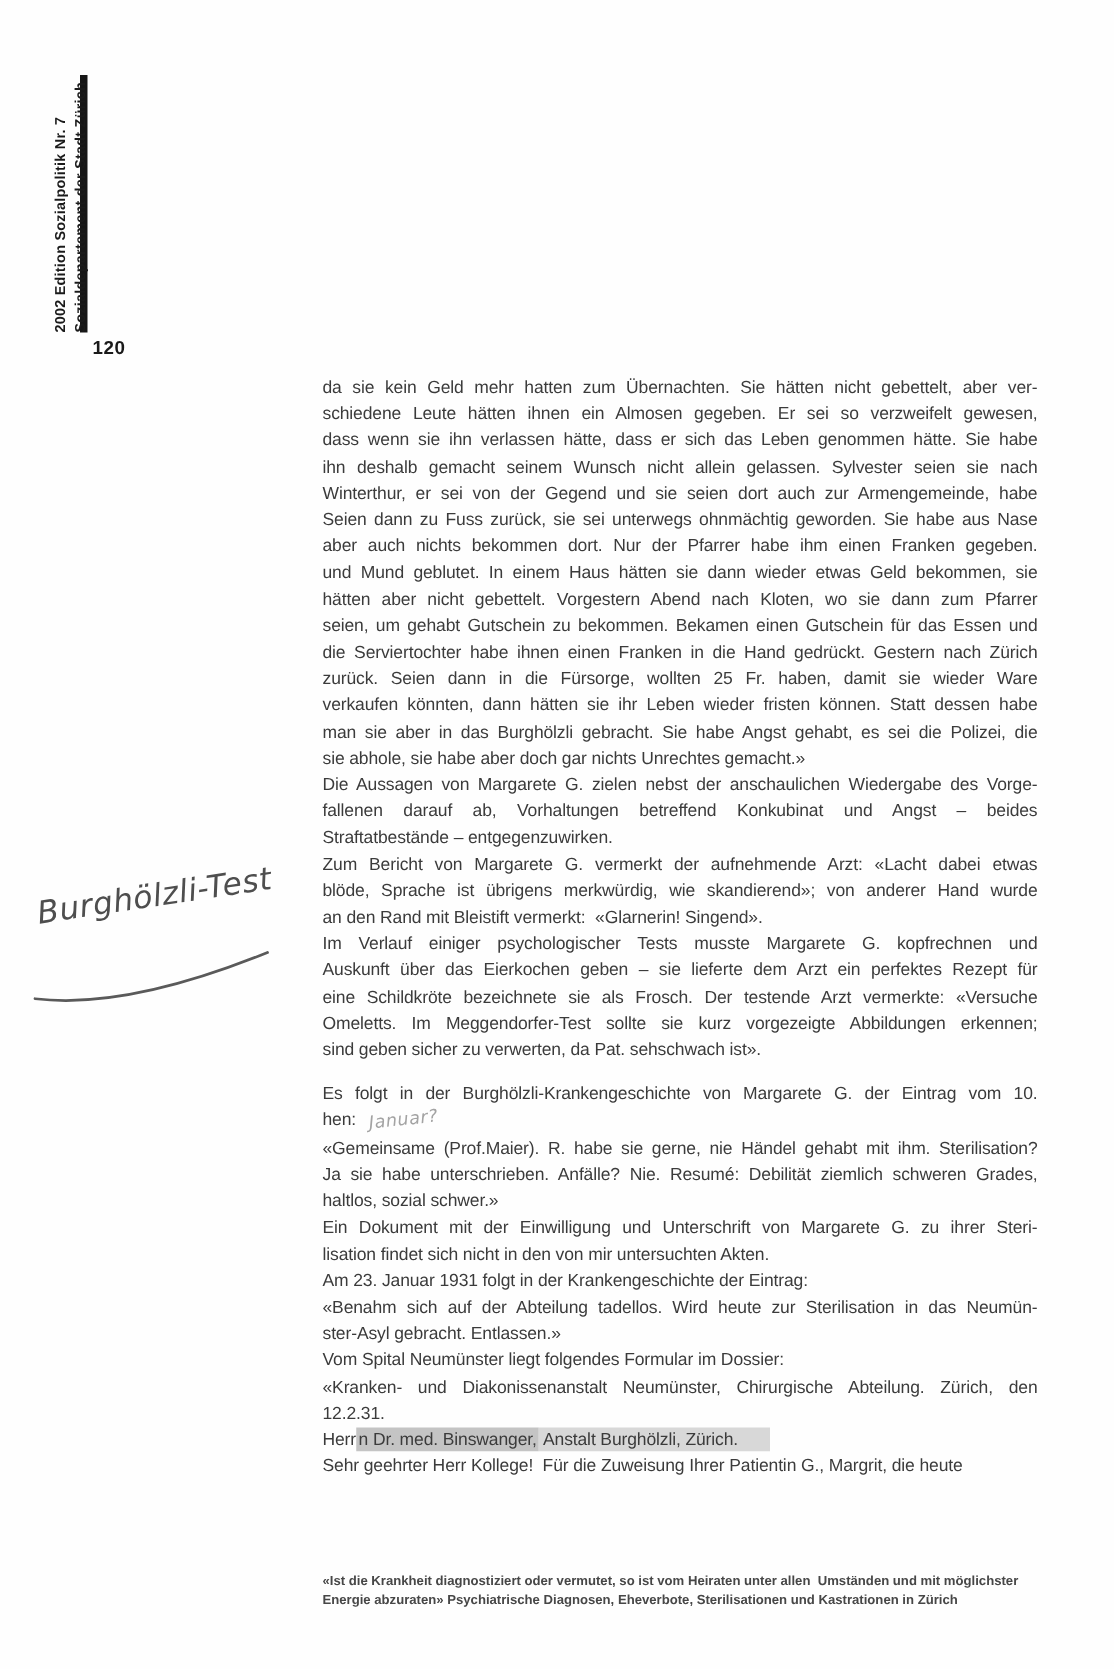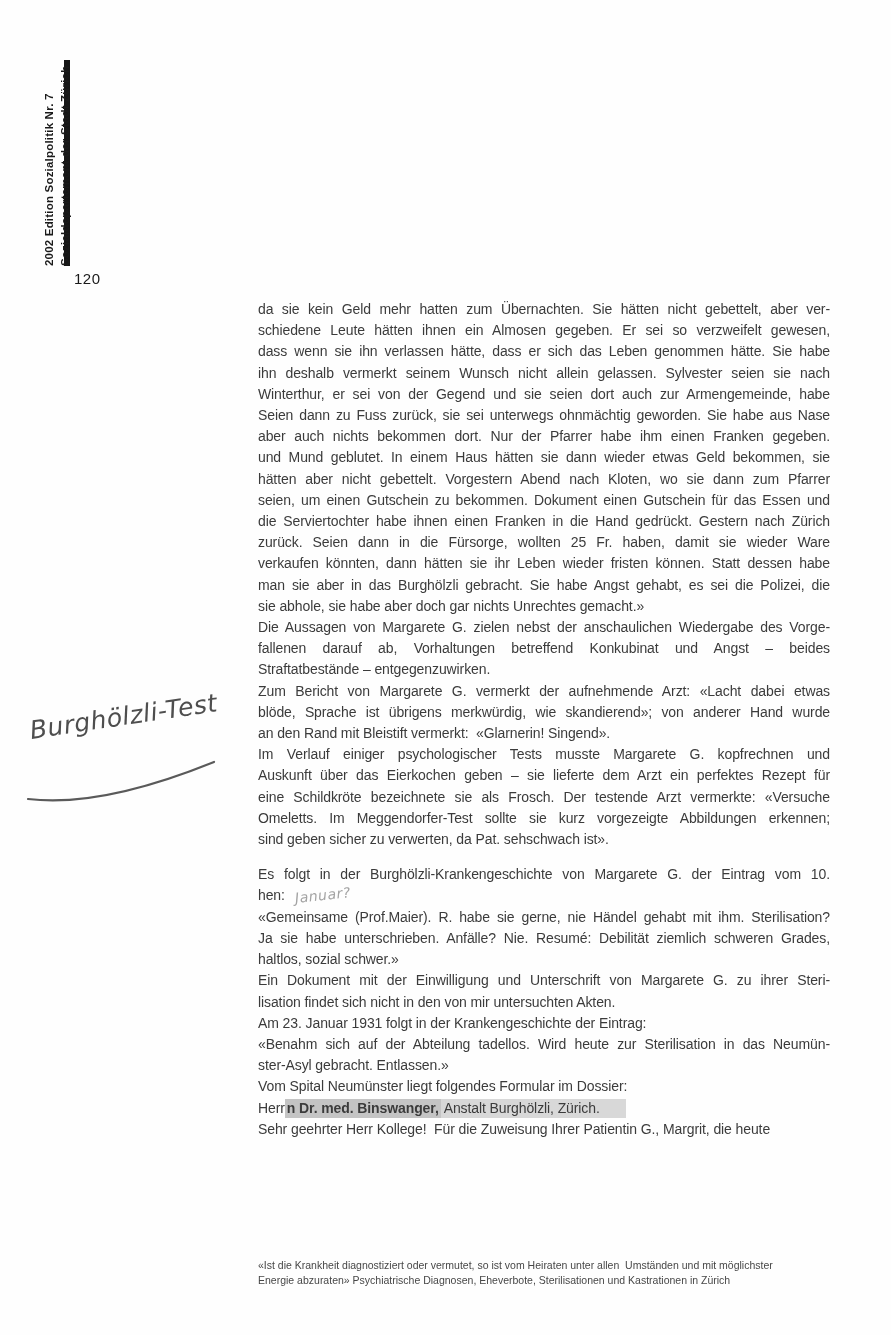--- a/index.html
+++ b/index.html
@@ -9,48 +9,48 @@
   }
   .page{position:absolute;inset:0;background:#fefefe;}
   
   .sidebar-bar{position:absolute;left:64px;top:60px;width:6px;height:206px;background:var(--bar-color,#161616);}
   .sidebar-text{
     position:absolute;left:77px;top:230px;width:206px;height:36px;
     transform-origin:0 100%;transform:rotate(-90deg);
     font-weight:bold;font-size:11.5px;line-height:16px;color:#1a1a1a;letter-spacing:0.2px;
     white-space:nowrap;
   }
-  .page-number{position:absolute;left:74px;top:270px;font-weight:normal;font-size:15px;color:#1a1a1a;letter-spacing:0.5px;}
+  .page-number{position:absolute;left:74px;top:270px;font-weight:bold;font-size:15px;color:#1a1a1a;letter-spacing:0.5px;}
   
   .body-text{
     position:absolute;left:258px;top:299px;width:572px;
     font-size:14px;line-height:21.2px;color:var(--text-color,#3b3b3b);letter-spacing:-0.1px;
   }
   .para{margin:0;}
   .para.gap{margin-top:14px;}
   .line{text-align:justify;text-align-last:justify;white-space:pre-wrap;}
   .line.last{text-align-last:left;}
-  .hl-dark{background:var(--hl-dark,#c4c4c4);padding:1px 2px 2px 2px;font-weight:bold;}
+  .hl-dark{background:var(--hl-dark,#c4c4c4);padding:1px 2px 2px 2px;}
   .hl-light{background:var(--hl-light,#d8d8d8);padding:1px 26px 2px 0;}
   
   .margin-note{position:absolute;left:22px;top:700px;width:225px;height:112px;}
   .margin-note-text{
     position:absolute;left:8px;top:16px;transform:rotate(-8.5deg);transform-origin:0 50%;
     font-family:"DejaVu Sans", sans-serif;font-style:italic;font-size:25px;
     color:var(--ink-color,#4e4e4e);letter-spacing:0.5px;white-space:nowrap;
   }
   .margin-note-underline{position:absolute;left:0;top:0;}
   .inline-note{
     display:inline-block;margin-left:10px;transform:rotate(-6deg);
     font-family:"DejaVu Sans", sans-serif;font-style:italic;font-size:14px;
     color:var(--pencil-color,#a3a3a3);letter-spacing:0.5px;
   }
   
   .footnote{position:absolute;left:258px;top:1258px;width:582px;font-size:10.5px;line-height:14.5px;color:#474747;}
-  .footnote .fn-line{white-space:pre-wrap;}
+  .footnote .fn-line{white-space:pre-wrap;font-weight:bold;}
 </style>
 </head>
 <body>
 
 <div class="page">
 
   <div class="sidebar-bar"></div>
 
   <div class="sidebar-text">
     <div>2002 Edition Sozialpolitik Nr. 7</div>
@@ -64,27 +64,27 @@
     <svg class="margin-note-underline" width="225" height="112" viewBox="0 0 225 112">
       <path d="M6,99 C55,105 118,92 192,62" stroke="#5a5a5a" stroke-width="2.2" fill="none" stroke-linecap="round"></path>
     </svg>
   </div>
 
   <div class="body-text">
       <div class="para">
         <div class="line">da sie kein Geld mehr hatten zum Übernachten. Sie hätten nicht gebettelt, aber ver-</div>
         <div class="line">schiedene Leute hätten ihnen ein Almosen gegeben. Er sei so verzweifelt gewesen,</div>
         <div class="line">dass wenn sie ihn verlassen hätte, dass er sich das Leben genommen hätte. Sie habe</div>
-        <div class="line">ihn deshalb vermerkt seinem Wunsch nicht allein gelassen. Sylvester seien sie nach</div>
+        <div class="line">ihn deshalb gemacht seinem Wunsch nicht allein gelassen. Sylvester seien sie nach</div>
         <div class="line">Winterthur, er sei von der Gegend und sie seien dort auch zur Armengemeinde, habe</div>
         <div class="line">Seien dann zu Fuss zurück, sie sei unterwegs ohnmächtig geworden. Sie habe aus Nase</div>
         <div class="line">aber auch nichts bekommen dort. Nur der Pfarrer habe ihm einen Franken gegeben.</div>
         <div class="line">und Mund geblutet. In einem Haus hätten sie dann wieder etwas Geld bekommen, sie</div>
         <div class="line">hätten aber nicht gebettelt. Vorgestern Abend nach Kloten, wo sie dann zum Pfarrer</div>
-        <div class="line">seien, um einen Gutschein zu bekommen. Dokument einen Gutschein für das Essen und</div>
+        <div class="line">seien, um gehabt Gutschein zu bekommen. Bekamen einen Gutschein für das Essen und</div>
         <div class="line">die Serviertochter habe ihnen einen Franken in die Hand gedrückt. Gestern nach Zürich</div>
         <div class="line">zurück. Seien dann in die Fürsorge, wollten 25 Fr. haben, damit sie wieder Ware</div>
         <div class="line">verkaufen könnten, dann hätten sie ihr Leben wieder fristen können. Statt dessen habe</div>
         <div class="line">man sie aber in das Burghölzli gebracht. Sie habe Angst gehabt, es sei die Polizei, die</div>
         <div class="line last">sie abhole, sie habe aber doch gar nichts Unrechtes gemacht.»</div>
       </div>
       <div class="para">
         <div class="line">Die Aussagen von Margarete G. zielen nebst der anschaulichen Wiedergabe des Vorge-</div>
         <div class="line">fallenen darauf ab, Vorhaltungen betreffend Konkubinat und Angst – beides</div>
         <div class="line last">Straftatbestände – entgegenzuwirken.</div>
@@ -118,20 +118,24 @@
         <div class="line last">Am 23. Januar 1931 folgt in der Krankengeschichte der Eintrag:</div>
       </div>
       <div class="para">
         <div class="line">«Benahm sich auf der Abteilung tadellos. Wird heute zur Sterilisation in das Neumün-</div>
         <div class="line last">ster-Asyl gebracht. Entlassen.»</div>
       </div>
       <div class="para">
         <div class="line last">Vom Spital Neumünster liegt folgendes Formular im Dossier:</div>
       </div>
       <div class="para">
+        <div class="line">«Kranken- und Diakonissenanstalt Neumünster, Chirurgische Abteilung. Zürich, den</div>
+        <div class="line last">12.2.31.</div>
+      </div>
+      <div class="para">
         <div class="line last"><span>Herr</span><span class="hl-dark">n Dr. med. Binswanger,</span><span class="hl-light"> Anstalt Burghölzli, Zürich.</span></div>
       </div>
       <div class="para">
         <div class="line last">Sehr geehrter Herr Kollege!  Für die Zuweisung Ihrer Patientin G., Margrit, die heute</div>
       </div>
     </div>
 
   <div class="footnote">
     <div class="fn-line">«Ist die Krankheit diagnostiziert oder vermutet, so ist vom Heiraten unter allen  Umständen und mit möglichster</div>
     <div class="fn-line">Energie abzuraten» Psychiatrische Diagnosen, Eheverbote, Sterilisationen und Kastrationen in Zürich</div>

